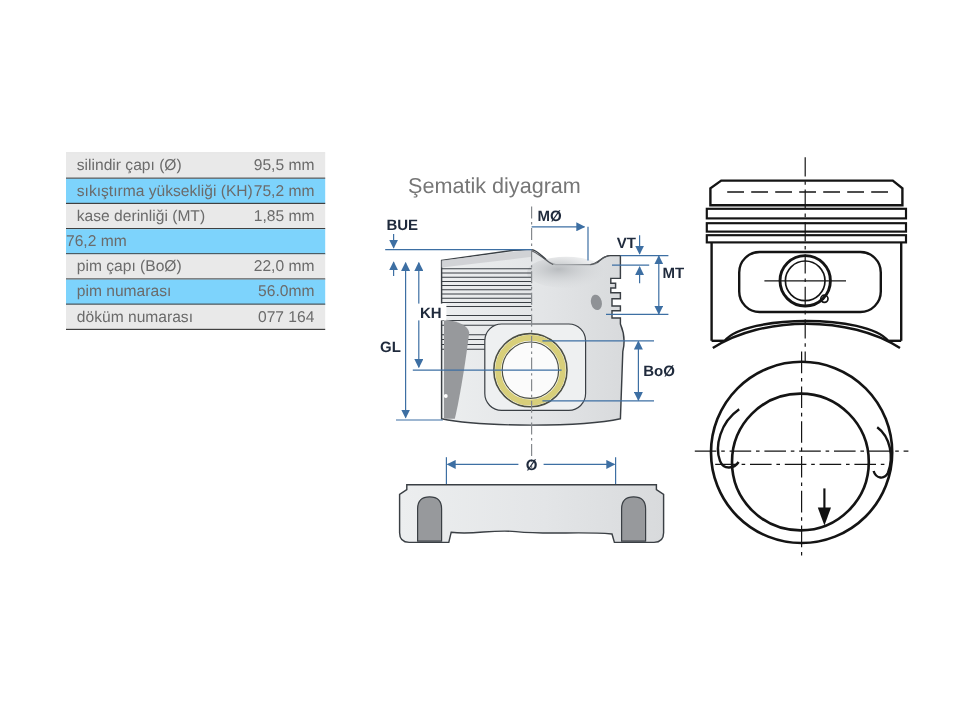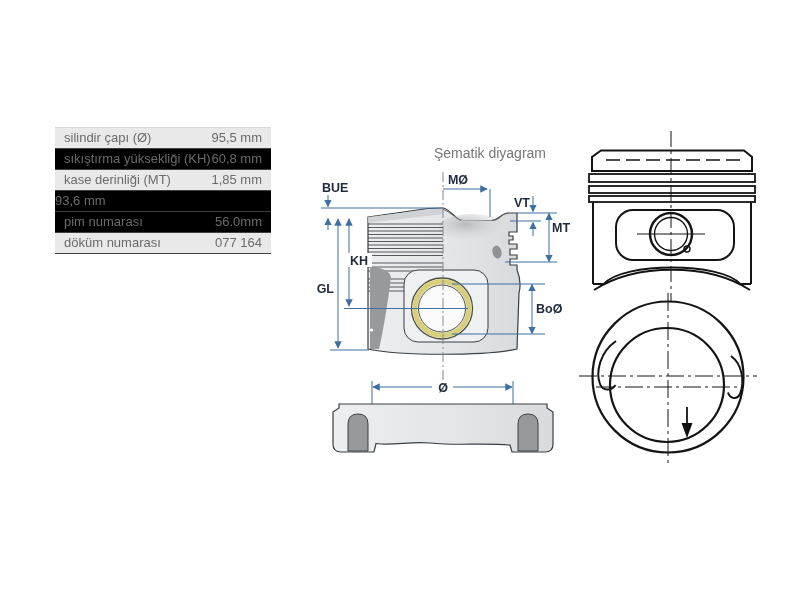--- a/index.html
+++ b/index.html
@@ -3,50 +3,54 @@
 <meta charset="utf-8">
 <style>
   html,body{margin:0;padding:0;background:#fff;}
   #canvas{position:relative;width:800px;height:600px;background:#ffffff;overflow:hidden;
           font-family:"Liberation Sans",sans-serif;}
   
   .spec-table{position:absolute;left:55px;top:127px;width:216px;border-top:1px solid #d9d9d9;}
   .spec-row{display:flex;height:20px;line-height:20px;border-bottom:1px solid #404040;
             font-size:13px;color:#6b6b6b;}
   .spec-row.odd{background:#e9e9e9;}
-  .spec-row.even{background:#000000;}
+  .spec-row.even{background:#7dd3fc;}
   .spec-label{flex:1;padding-left:9px;white-space:nowrap;overflow:hidden;}
   .spec-value{padding-right:9px;text-align:left;white-space:nowrap;}
   
-  .diagram-title{position:absolute;left:340px;top:145px;width:206px;text-align:right;
-                 font-size:14px;color:#767676;}
+  .diagram-title{position:absolute;left:340px;top:145px;width:206px;text-align:left;
+                 font-size:18px;color:#767676;}
   
   #diagram-svg{position:absolute;left:0;top:0;}
   .dim-label{font-family:"Liberation Sans",sans-serif;font-size:12.5px;font-weight:bold;fill:#1f2a3c;}
 </style>
 </head>
 <body>
 
 <div id="canvas">
 
   <div class="spec-table">
     <div class="spec-row odd">
       <div class="spec-label">silindir çapı (Ø)</div>
       <div class="spec-value">95,5 mm</div>
     </div>
     <div class="spec-row even">
       <div class="spec-label">sıkıştırma yüksekliği (KH)</div>
-      <div class="spec-value">60,8 mm</div>
+      <div class="spec-value">75,2 mm</div>
     </div>
     <div class="spec-row odd">
       <div class="spec-label">kase derinliği (MT)</div>
       <div class="spec-value">1,85 mm</div>
     </div>
     <div class="spec-row even">
-      <div class="spec-value">93,6 mm</div>
+      <div class="spec-value">76,2 mm</div>
+    </div>
+    <div class="spec-row odd">
+      <div class="spec-label">pim çapı (BoØ)</div>
+      <div class="spec-value">22,0 mm</div>
     </div>
     <div class="spec-row even">
       <div class="spec-label">pim numarası</div>
       <div class="spec-value">56.0mm</div>
     </div>
     <div class="spec-row odd">
       <div class="spec-label">döküm numarası</div>
       <div class="spec-value">077 164</div>
     </div>
   </div>

